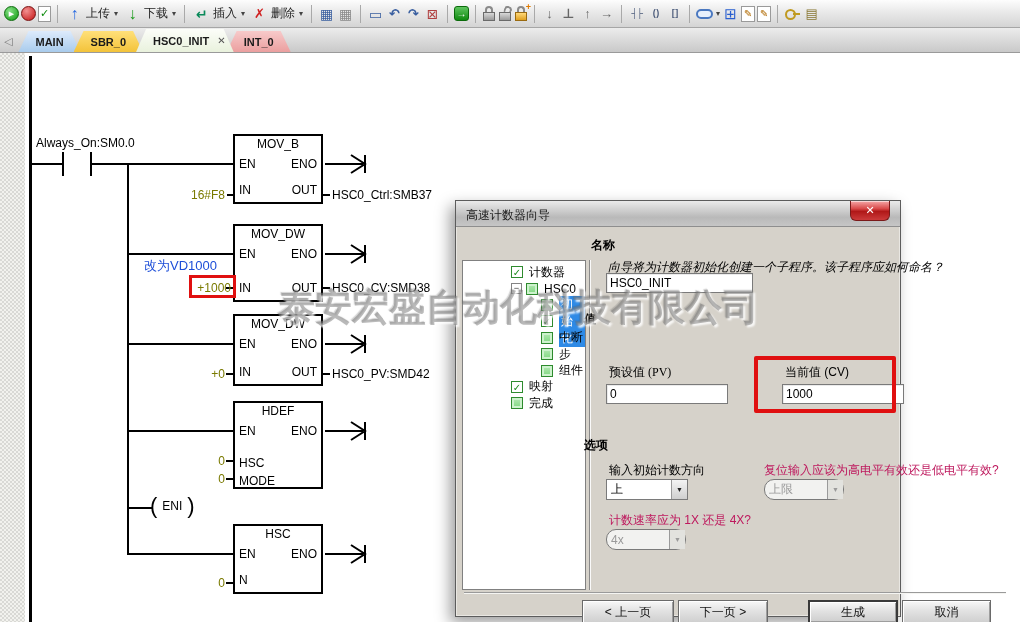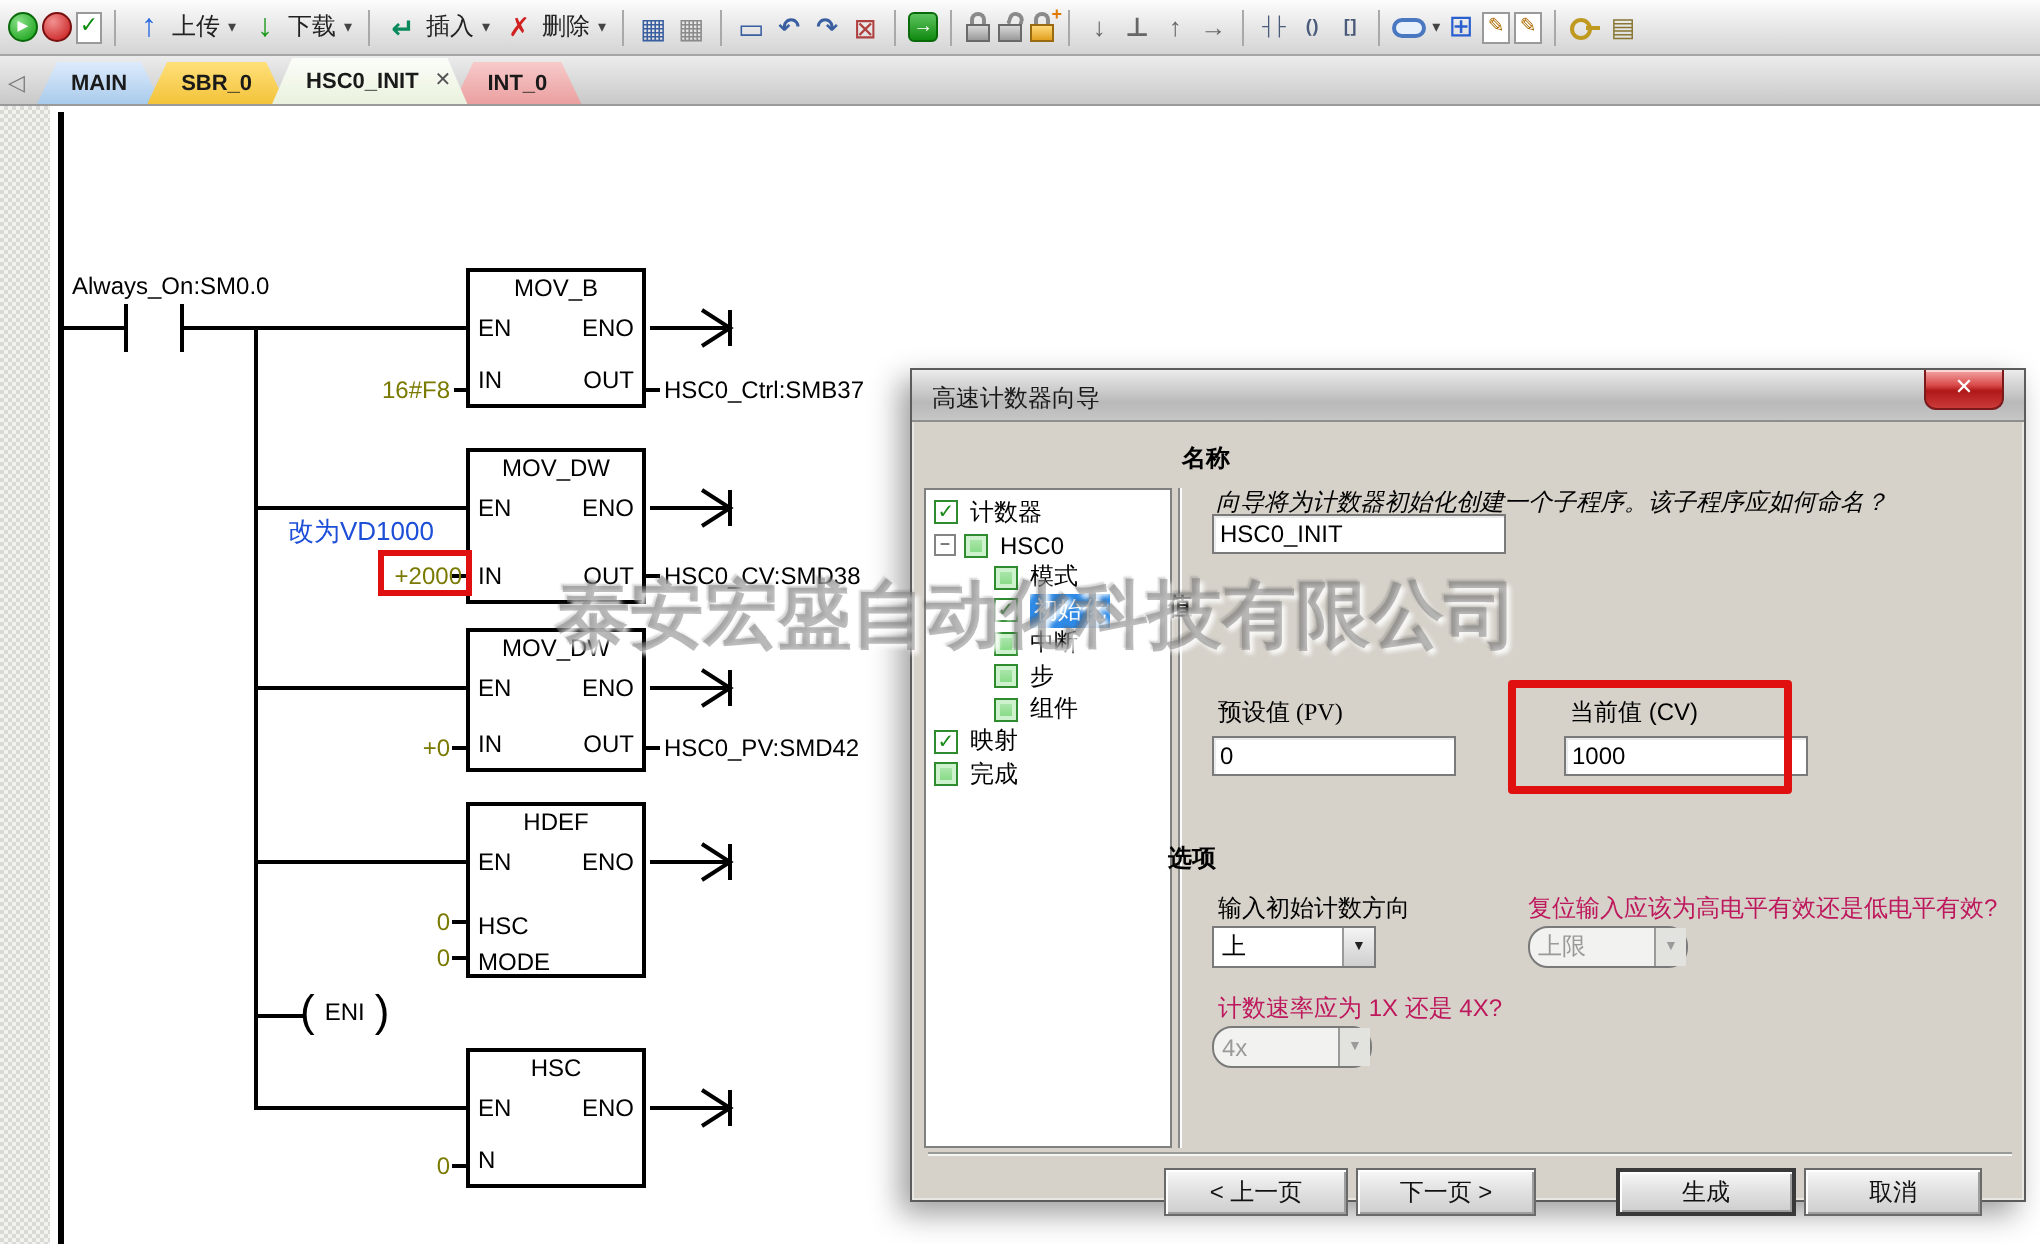--- a/index.html
+++ b/index.html
@@ -94,36 +94,36 @@
   .eni { display:flex; align-items:center; font-size:12px; color:#000; z-index:3; }
   .eni .par { font-size:22px; font-weight:400; line-height:22px; }
   .eni .txt { margin:0 5px; }
 
   
   #watermark { left:278px; top:283px; font-size:37px; font-weight:bold; white-space:nowrap;
     color:rgba(122,122,122,0.5); letter-spacing:0px; z-index:30; pointer-events:none;
     text-shadow:2px 2px 2px rgba(255,255,255,0.85), -1px -1px 1px rgba(80,80,80,0.25); }
 
   
-  #dialog { left:455px; top:184px; width:558px; height:417px; z-index:10;
+  #dialog { left:455px; top:200px; width:446px; height:417px; z-index:10;
     border:1px solid #5c5c5c; background:#d6d2ca;
     box-shadow:-5px 6px 14px rgba(0,0,0,0.38), inset 0 0 0 1px #e9e7e2; }
   #dlg-titlebar { position:absolute; left:0; top:0; right:0; height:26px;
     background:linear-gradient(#ebebeb,#b9b9b9 65%,#c6c6c6); border-bottom:1px solid #8e8e8e; }
   #dlg-title { position:absolute; left:10px; top:6px; font-size:12px; color:#1a1a1a; }
   #dlg-close { position:absolute; right:10px; top:0; width:40px; height:20px;
     border:1px solid #7a1a1a; border-top:none; border-radius:0 0 6px 6px;
     background:linear-gradient(#f5a8a8,#d94a4a 40%,#b01818 55%,#cb3a3a);
     color:#fff; font-weight:bold; font-size:11px; text-align:center; line-height:19px;
     box-shadow:inset 0 1px 0 rgba(255,255,255,0.55); }
   #dlg-body { position:absolute; left:0; top:26px; right:0; bottom:0; }
 
   #tree { position:absolute; left:6px; top:33px; width:124px; height:330px;
     background:#fff; border:1px solid #808080; padding-top:3px; overflow:hidden; }
-  .trow { height:16.4px; display:flex; align-items:center; font-size:12px; color:#000; padding-left:4px; }
+  .trow { height:16.4px; display:flex; align-items:center; font-size:12px; color:#000; padding-left:4px;margin-left:44px; }
   .trow.child { padding-left:34px; }
   .expander { width:11px; height:11px; border:1px solid #848484; background:#fff; color:#333;
     font-size:9px; line-height:9px; text-align:center; margin-right:4px; flex:none; }
   .cb { width:12px; height:12px; border:1px solid #2e8b2e; background:#fff; color:#1a8a1a;
     font-size:10px; font-weight:bold; line-height:11px; text-align:center; margin-right:6px; flex:none; }
   .cb.checked::before { content:"✓"; }
   .cb.un { background:linear-gradient(#b4e8b4,#7fd87f); box-shadow:inset 0 0 0 2px #cdf2cd; }
   .tlabel.sel { background:#2e8ae6; color:#fff; padding:0 2px; }
   #treesep { position:absolute; left:133px; top:33px; width:2px; height:330px;
     border-left:1px solid #8a8a8a; border-right:1px solid #fafafa; }
@@ -280,21 +280,21 @@
 
 <div class="abs wire" style="left:129px; top:253px; width:104px; height:2px;"></div>
 <div class="abs lbox" style="left:233px; top:224px; width:90px; height:78px;">
   <span class="btitle">MOV_DW</span>
   <span class="pin p-l p-t">EN</span>
   <span class="pin p-r p-t">ENO</span>
   <span class="pin p-l p-b">IN</span>
   <span class="pin p-r p-b">OUT</span>
 </div>
 <div class="abs redtext" style="left:144px; top:257px;">改为VD1000</div>
-<div class="abs opval" style="left:193px; top:281px; width:38px;">+2000</div>
+<div class="abs opval" style="left:193px; top:281px; width:38px;">+1000</div>
 <div class="abs wire" style="left:226px; top:287px; width:8px; height:2px;"></div>
 <div class="abs redbox" style="left:189px; top:275px; width:47px; height:23px;"></div>
 <div class="abs wire" style="left:323px; top:287px; width:7px; height:2px;"></div>
 <div class="abs lbl" style="left:332px; top:281px;">HSC0_CV:SMD38</div>
 <svg class="abs warrow" style="left:325px; top:242px;" width="50" height="24">
   <path d="M0 12 H38 M26 3 L40 12 L26 21 M40 3 V21" stroke="#000" stroke-width="2" fill="none"></path>
 </svg>
 
 <div class="abs wire" style="left:129px; top:343px; width:104px; height:2px;"></div>
 <div class="abs lbox" style="left:233px; top:314px; width:90px; height:72px;">

